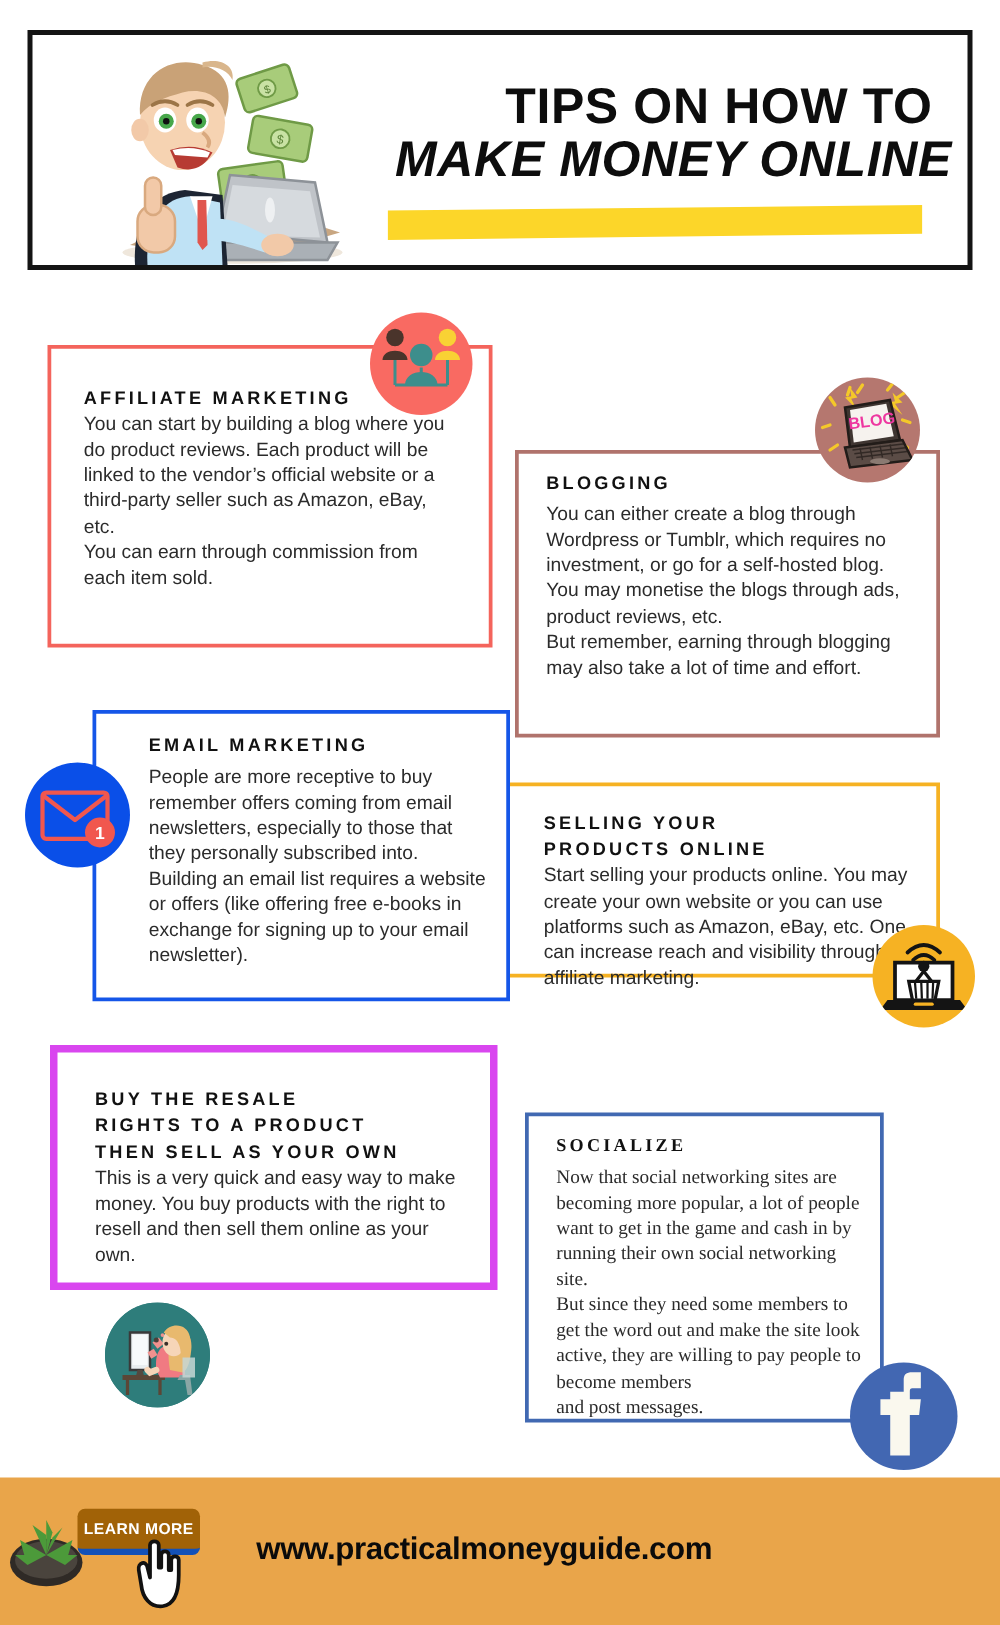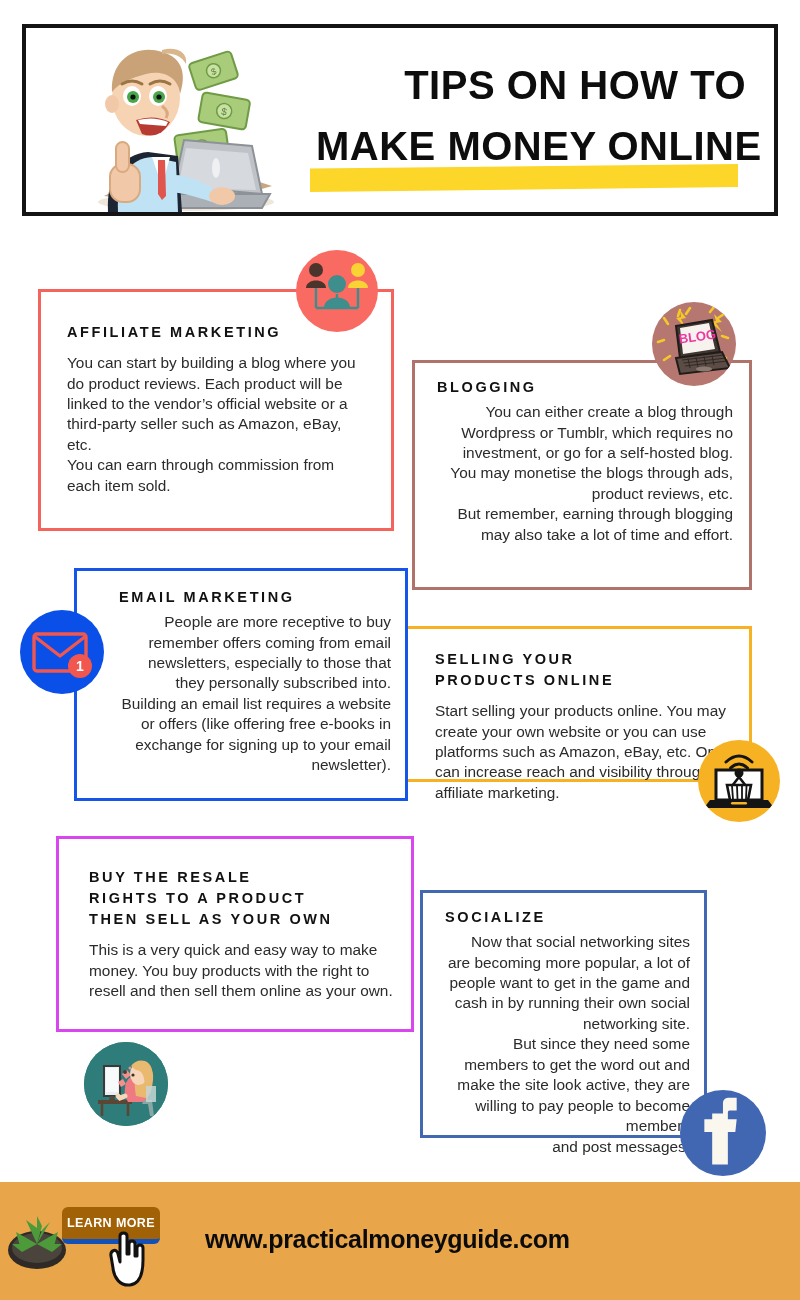--- a/index.html
+++ b/index.html
@@ -38,21 +38,21 @@
   .header-title .tline {
     display: block;
     font-size: 40px;
     font-weight: 700;
     letter-spacing: 0.5px;
     color: #0d0d0d;
     position: relative;
     z-index: 2;
     white-space: nowrap;
   }
-  .header-title .tline.l2 { font-size: 40px; margin-top: 22px; }
+  .header-title .tline.l2 { font-size: 40px; margin-top: 4px; font-style: italic; }
   .title-highlight {
     position: absolute;
     left: 284px; top: 136px;
     width: 428px; height: 28px;
     background: #FCD629;
     z-index: 1;
     clip-path: polygon(0 16%, 100% 0, 100% 82%, 0 100%);
   }
 
   
@@ -66,26 +66,25 @@
     letter-spacing: 2.6px;
     color: #111111;
     text-transform: uppercase;
     line-height: 1.45;
   }
   .card .card-body {
     font-size: 15.4px;
     line-height: 1.33;
     color: #2b2b2b;
     white-space: pre-line;
-    margin-top: 10px;
-  }
-  .card .card-body.tight { margin-top: 4px; text-align: right; }
+  }
+  .card .card-body.tight { margin-top: 4px; }
 
   #card-affiliate {
-    left: 38px; top: 289px;
+    left: 38px; top: 276px;
     width: 356px; height: 242px;
     border: 3px solid #F4645C;
     padding: 30px 24px 0 26px;
     z-index: 3;
   }
   #card-blogging {
     left: 412px; top: 360px;
     width: 340px; height: 230px;
     border: 3px solid #B0736C;
     padding: 14px 16px 0 22px;
@@ -99,32 +98,33 @@
     z-index: 4;
   }
   #card-selling {
     left: 404px; top: 626px;
     width: 348px; height: 156px;
     border: 3px solid #F6B223;
     padding: 20px 16px 0 28px;
     z-index: 3;
   }
   #card-resale {
-    left: 56px; top: 836px;
+    left: 40px; top: 836px;
     width: 358px; height: 196px;
-    border: 3px solid #d946ef;
+    border: 6px solid #d946ef;
     padding: 28px 16px 0 30px;
     z-index: 4;
   }
   #card-socialize {
     left: 420px; top: 890px;
     width: 287px; height: 248px;
     border: 3px solid #4169B2;
     padding: 14px 14px 0 22px;
     z-index: 3;
+    font-family: Liberation Serif, serif;
   }
 
   
   .icon-badge {
     position: absolute;
     border-radius: 50%;
     z-index: 6;
     overflow: hidden;
   }
   #icon-affiliate { left: 296px; top: 250px; width: 82px; height: 82px; background: #F96A62; }

